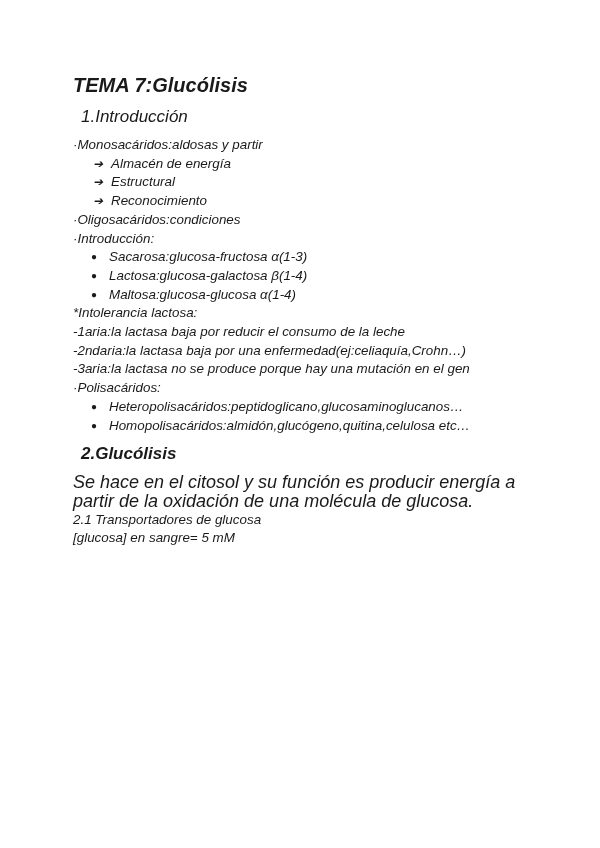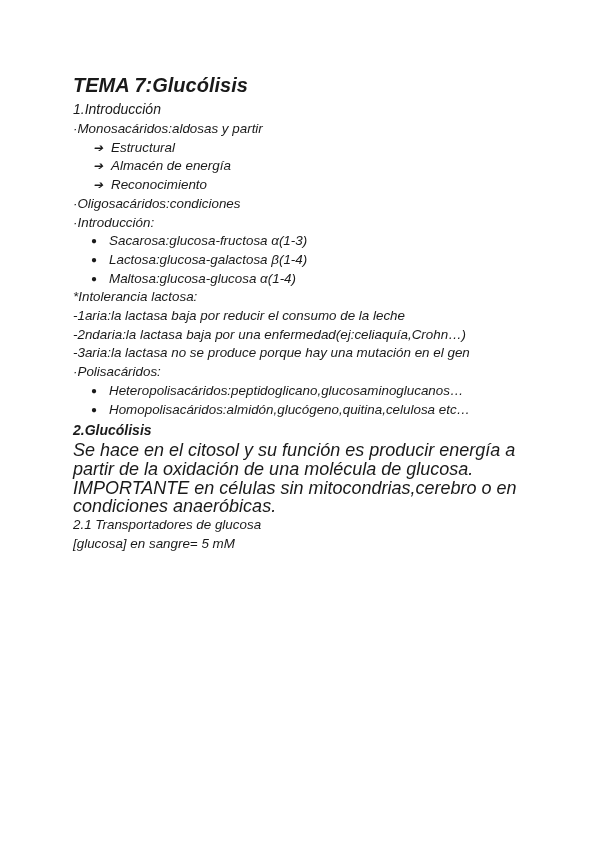--- a/index.html
+++ b/index.html
@@ -1,55 +1,54 @@
 <!DOCTYPE html>
 <html><head>
 <meta charset="utf-8">
 <style>
   html,body{margin:0;padding:0;background:#ffffff;}
   body{width:600px;height:848px;position:relative;overflow:hidden;
        font-family:"Liberation Sans",sans-serif;color:#1a1a1a;}
   .page{position:absolute;left:73px;top:72px;width:460px;font-style:italic;}
   .title{font-size:20px;font-weight:bold;line-height:26px;height:26px;margin:0;}
-  .h2{font-size:14px;line-height:22px;margin:0;}
+  .h2{font-size:17px;line-height:22px;margin:8px;}
   .h2.bold{font-weight:bold;}
   .line{font-size:13.4px;line-height:18.7px;white-space:nowrap;}
   .arrow-item{padding-left:20px;}
   .arrow-item .arr{display:inline-block;width:18px;font-size:12px;}
   .bullet-item{padding-left:18px;}
   .bullet-item .dot{display:inline-block;width:18px;font-size:10px;vertical-align:1px;}
   .para{font-size:18px;line-height:18.7px;}
 </style>
 </head>
 <body>
 
 <div class="page">
   <h1 class="title">TEMA 7:Glucólisis</h1>
 
   <div class="h2">1.Introducción</div>
   <div class="line">·Monosacáridos:aldosas y partir</div>
 
+  <div class="line arrow-item"><span class="arr">➔</span><span>Almacén de energía</span></div>
   <div class="line arrow-item"><span class="arr">➔</span><span>Estructural</span></div>
-  <div class="line arrow-item"><span class="arr">➔</span><span>Almacén de energía</span></div>
   <div class="line arrow-item"><span class="arr">➔</span><span>Reconocimiento</span></div>
 
   <div class="line">·Oligosacáridos:condiciones</div>
   <div class="line">·Introducción:</div>
 
   <div class="line bullet-item"><span class="dot">●</span><span>Sacarosa:glucosa-fructosa α(1-3)</span></div>
   <div class="line bullet-item"><span class="dot">●</span><span>Lactosa:glucosa-galactosa β(1-4)</span></div>
   <div class="line bullet-item"><span class="dot">●</span><span>Maltosa:glucosa-glucosa α(1-4)</span></div>
 
   <div class="line">*Intolerancia lactosa:</div>
   <div class="line">-1aria:la lactasa baja por reducir el consumo de la leche</div>
   <div class="line">-2ndaria:la lactasa baja por una enfermedad(ej:celiaquía,Crohn…)</div>
   <div class="line">-3aria:la lactasa no se produce porque hay una mutación en el gen</div>
 
   <div class="line">·Polisacáridos:</div>
   <div class="line bullet-item"><span class="dot">●</span><span>Heteropolisacáridos:peptidoglicano,glucosaminoglucanos…</span></div>
   <div class="line bullet-item"><span class="dot">●</span><span>Homopolisacáridos:almidón,glucógeno,quitina,celulosa etc…</span></div>
 
   <div class="h2 bold">2.Glucólisis</div>
   <div class="para">Se hace en el citosol y su función es producir energía a partir de la oxidación de una molécula de glucosa.</div>
-  <div class="para">IMPORTANTE en células sin mitocondrias,cerebro o en condiciones anaeróbicas.</div>
   <div class="line">2.1 Transportadores de glucosa</div>
   <div class="line">[glucosa] en sangre= 5 mM</div>
 </div>
 
 </body></html>

